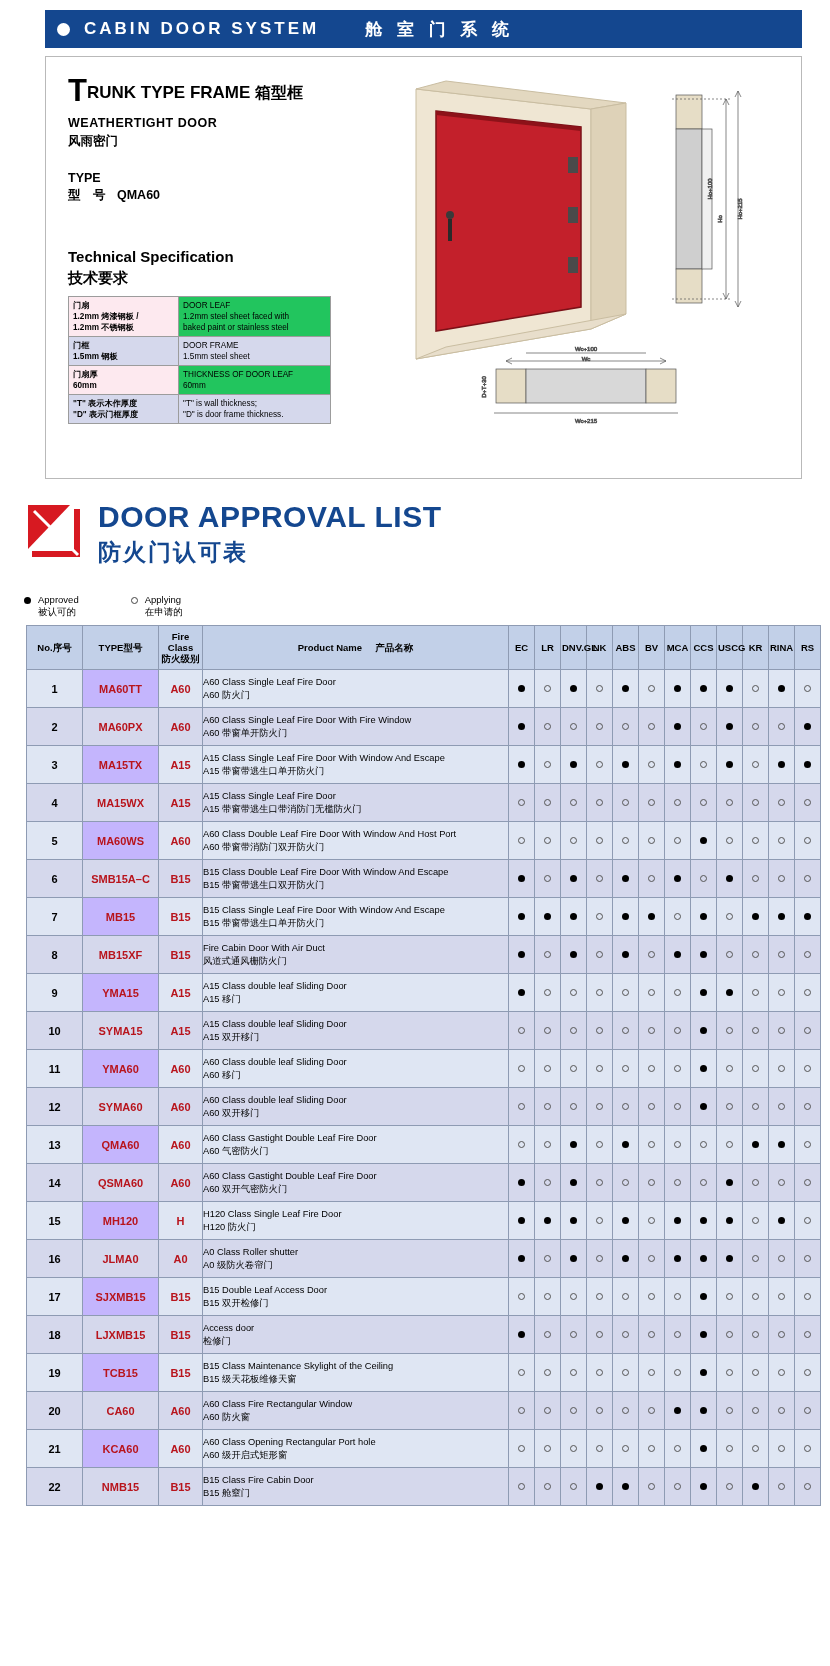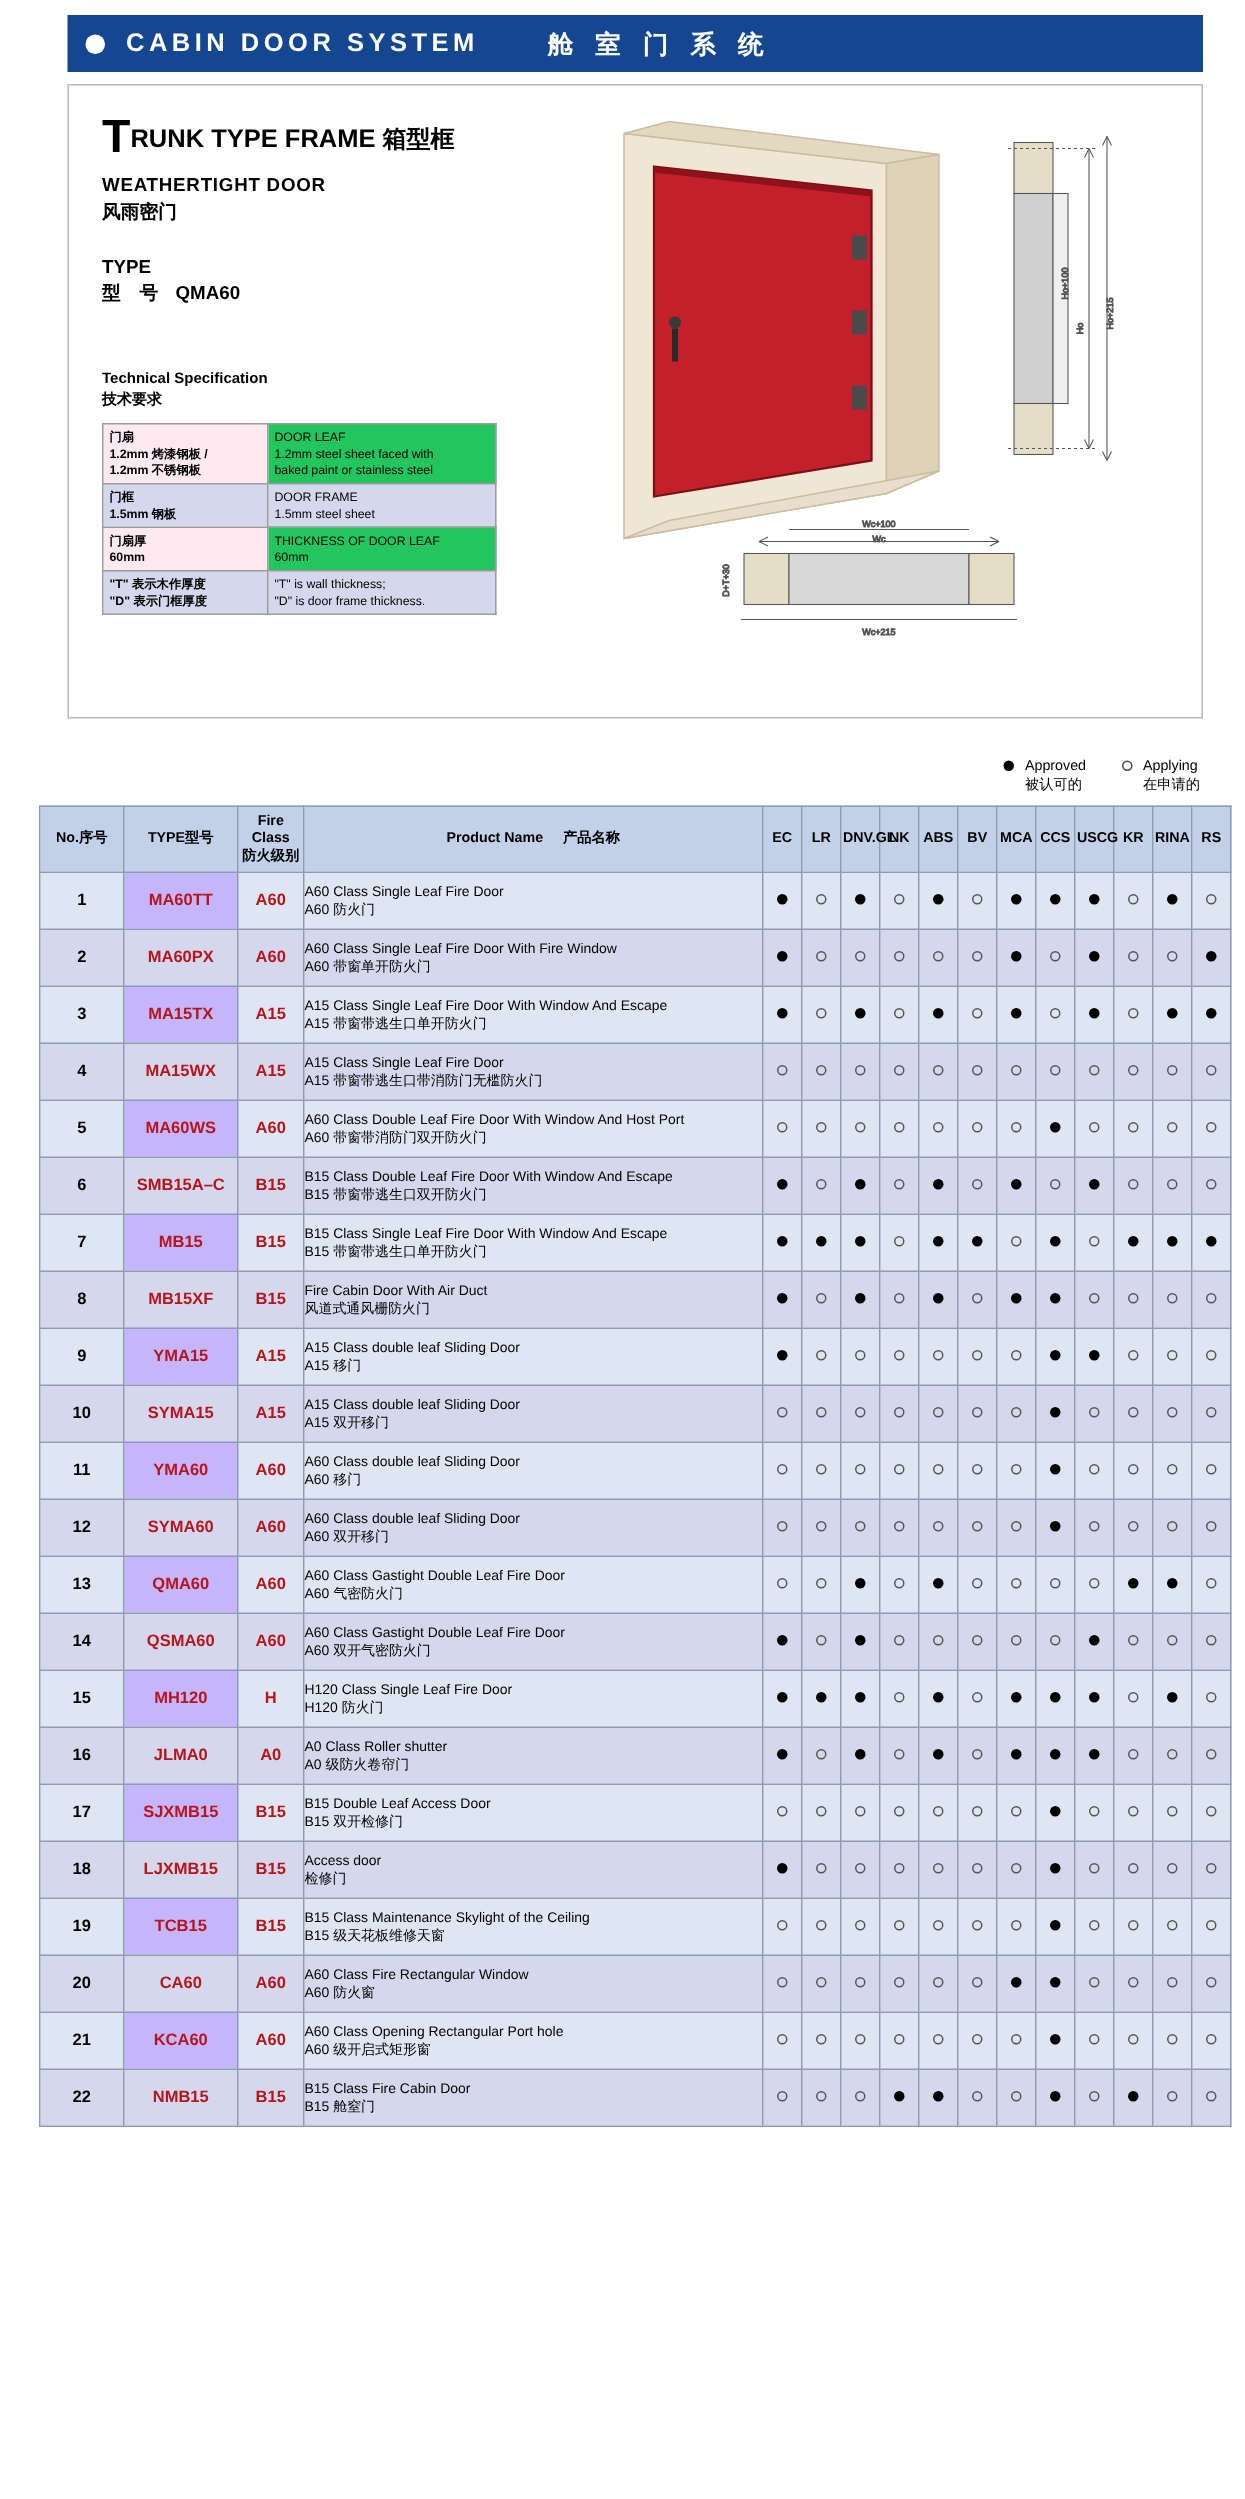--- a/index.html
+++ b/index.html
@@ -59,21 +59,21 @@
   }
   .frame-title .cn { font-size: 16px; }
   .wt {
     margin-top: 12px; font-size: 12.5px; font-weight: bold; letter-spacing: 0.5px;
   }
   .wt2 { margin-top: 3px; font-size: 12.5px; font-weight: bold; }
   .type-block { margin-top: 20px; font-size: 12.5px; line-height: 1.35; }
   .type-block .lbl { font-weight: bold; }
   .type-block .val { display:inline-block; margin-left: 8px; font-weight: bold; }
   .techspec {
-    margin-top: 42px; font-size: 10px; font-weight: bold; line-height: 1.4;
+    margin-top: 42px; font-size: 15px; font-weight: bold; line-height: 1.4;
   }
 
   table.spec-table {
     margin-top: 8px;
     border-collapse: collapse;
     width: 263px;
     font-size: 8.2px;
     table-layout: fixed;
   }
   table.spec-table td {
@@ -106,23 +106,24 @@
     font-size: 30px; font-weight: bold; color: #14478f; letter-spacing: 0.5px;
     line-height: 1.05;
   }
   .approval-cn {
     font-size: 23px; font-weight: bold; color: #14478f; letter-spacing: 2px;
     margin-top: 4px;
   }
 
   
   .legend {
-    display: flex; justify-content: flex-end;
+    display: flex; justify-content: flex-start;
     margin: 26px 30px 6px 0;
     font-size: 9.5px;
+    gap: 28px;
   }
   .legend .item { display: flex; align-items: flex-start; margin-left: 22px; }
   .legend .sym {
     width: 11px; text-align: center; margin-right: 5px; line-height: 1.25; padding-top:1px;
   }
   .legend .txt { line-height: 1.35; }
   .bullet-filled {
     display:inline-block; width:7px; height:7px; border-radius:50%;
     background:#000;
   }
@@ -311,20 +312,33 @@
           <path d="M290 292 l-6 -3 M290 292 l-6 3"></path>
           <text x="210" y="282" font-size="6" fill="#222" text-anchor="middle">Wc+100</text>
           <text x="210" y="292" font-size="6" fill="#222" text-anchor="middle">Wc</text>
           <text x="210" y="354" font-size="6" fill="#222" text-anchor="middle">Wc+215</text>
           <text x="110" y="318" font-size="6" fill="#222" text-anchor="middle" transform="rotate(-90 110 318)">D+T+30</text>
         </g>
       </svg>
     </div>
   </div>
 
+  <div class="approval-head">
+    <div class="logo-mark">
+      <svg class="slash" viewBox="0 0 56 56">
+        <polygon points="0,0 42,0 0,44" fill="#d71921"></polygon>
+        <polygon points="46,4 52,4 52,52 4,52 4,46 46,46" fill="#d71921"></polygon>
+        <line x1="6" y1="6" x2="50" y2="50" stroke="#ffffff" stroke-width="3"></line>
+      </svg>
+    </div>
+    <div class="approval-titles">
+      <div class="approval-en">DOOR APPROVAL LIST</div>
+      <div class="approval-cn">防火门认可表</div>
+    </div>
+  </div>
 
   <div class="legend">
     <div class="item">
       <span class="sym"><span class="bullet-filled"></span></span>
       <span class="txt">
         <span>Approved</span><br>
         <span>被认可的</span>
       </span>
     </div>
     <div class="item">

